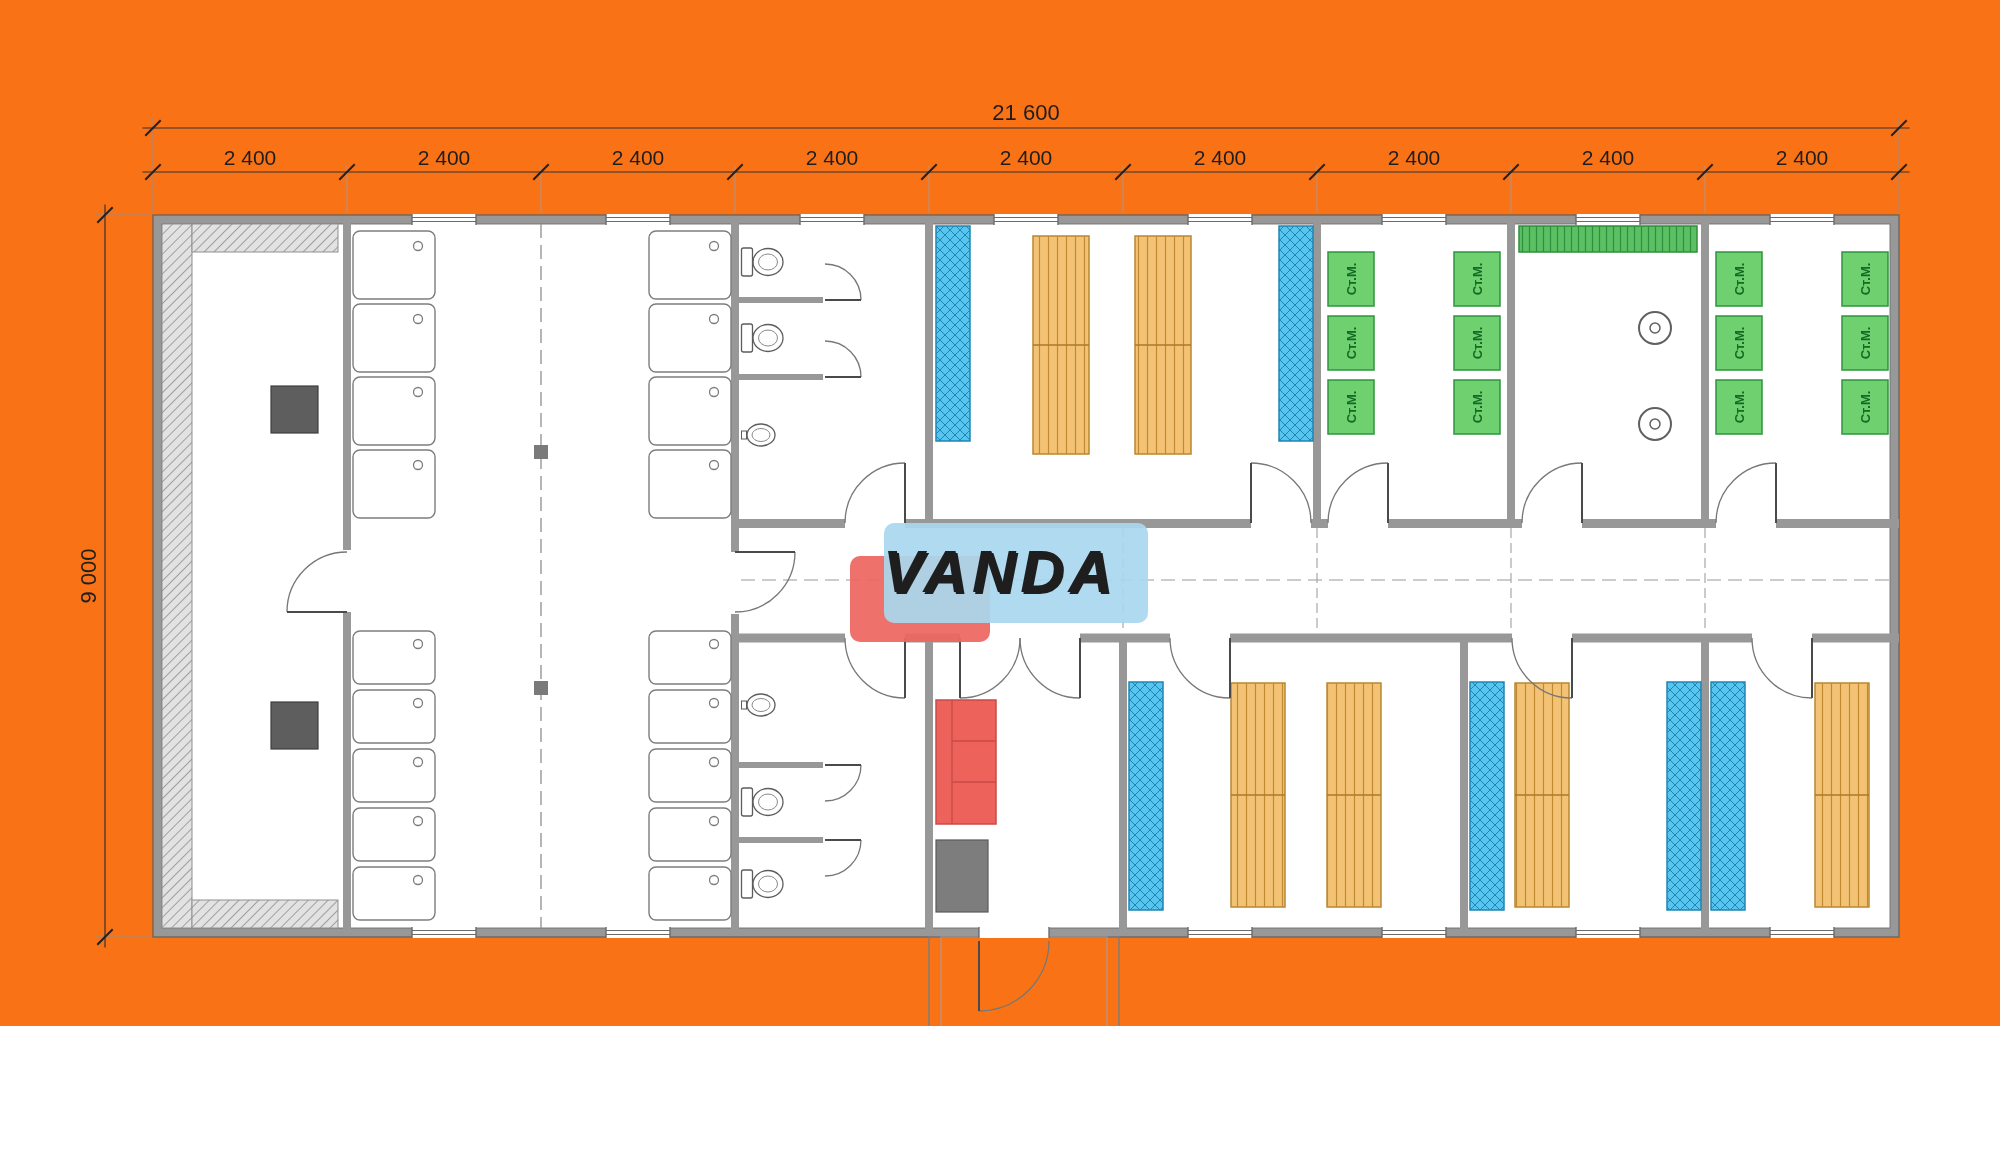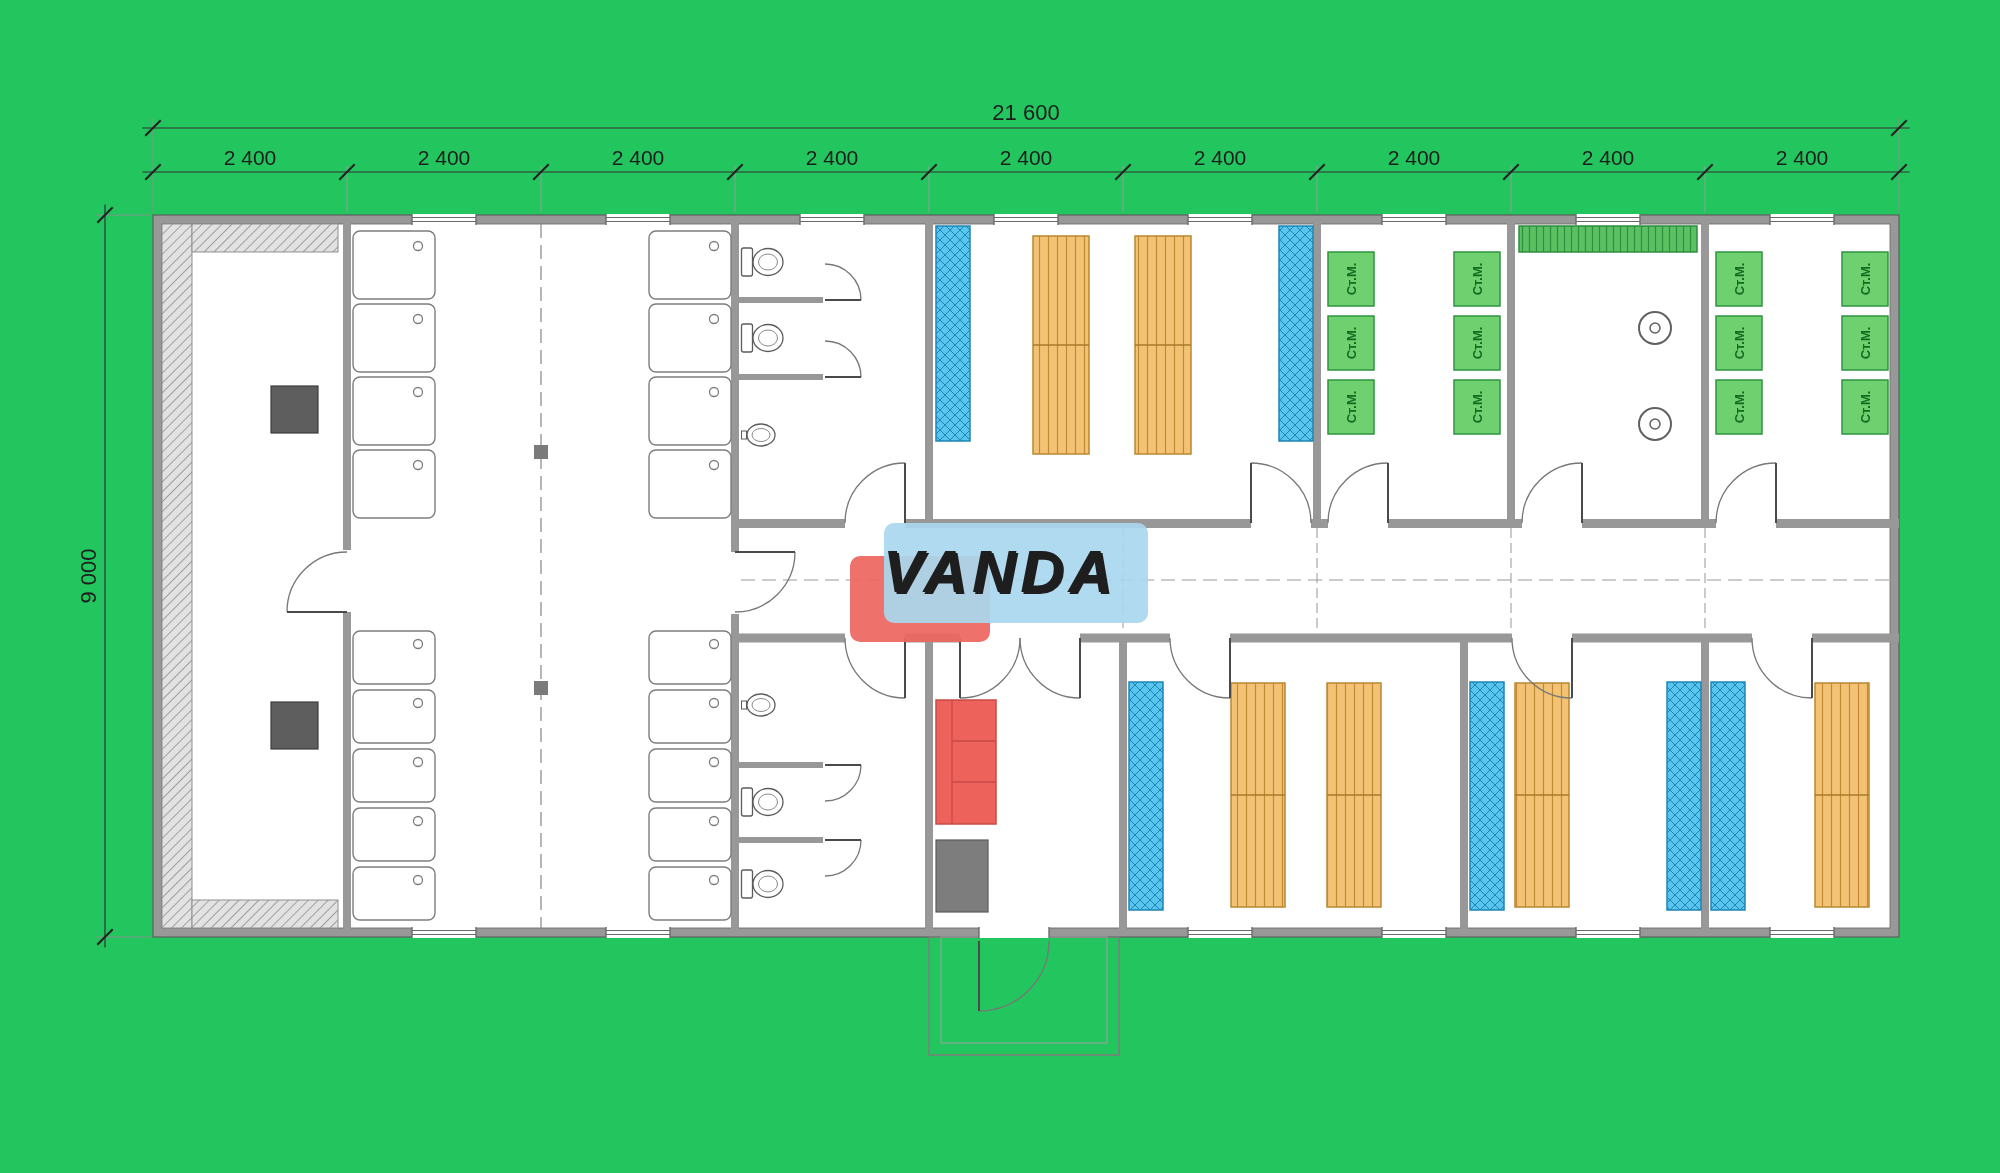--- a/index.html
+++ b/index.html
@@ -1,16 +1,16 @@
 <!DOCTYPE html>
 <html><head>
 <meta charset="utf-8">
 <style>
   html,body{margin:0;padding:0;background:#ffffff;}
-  .page{position:relative;width:2000px;height:1173px;background:#22c55e;overflow:hidden;
+  .page{position:relative;width:2000px;height:1026px;background:#f97316;overflow:hidden;
         font-family:"Liberation Sans", sans-serif;}
   svg{display:block;}
   text{font-family:"Liberation Sans", sans-serif;fill:#1e1e1e;}
   .dim{font-size:22px;}
   .dimsmall{font-size:21px;}
   .washer-label{font-size:13px;font-weight:bold;fill:#156a22;}
   .logo-text{font-size:60px;font-weight:bold;font-style:italic;letter-spacing:5px;}
 </style>
 </head>
 <body>

